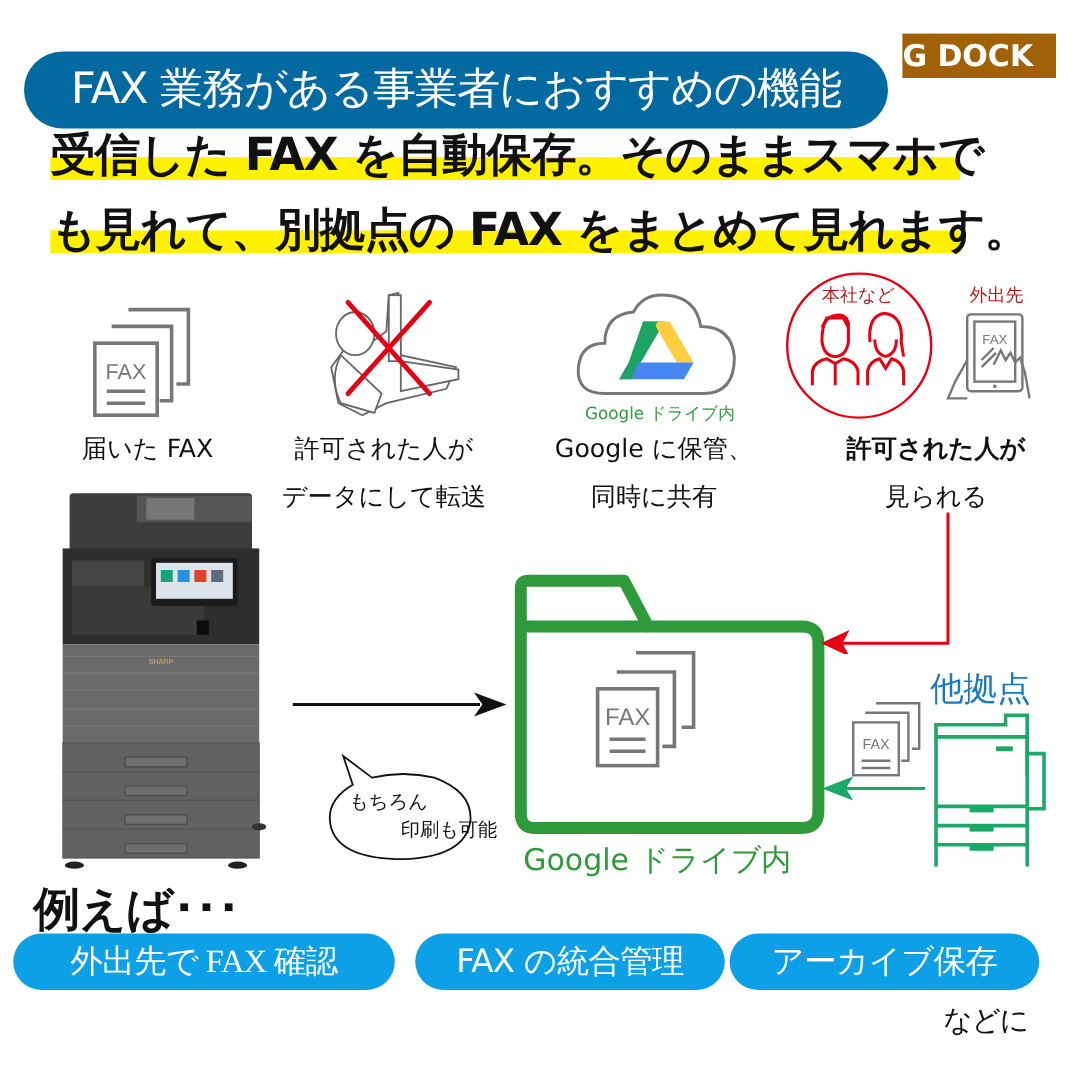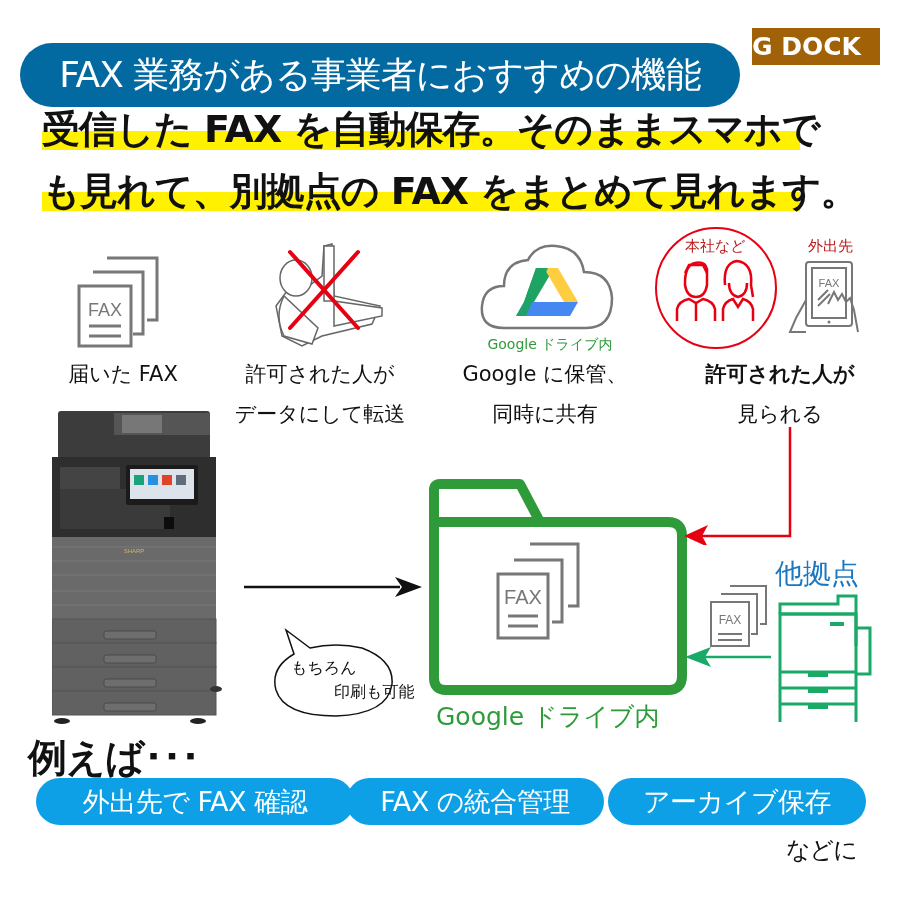--- a/index.html
+++ b/index.html
@@ -236,21 +236,21 @@
   <g fill="#1aaa68">
     <rect x="52" y="28" width="14" height="4"></rect>
     <rect x="30" y="78" width="20" height="5"></rect>
     <rect x="30" y="94" width="20" height="5"></rect>
     <rect x="30" y="110" width="20" height="5"></rect>
   </g>
 </svg>
 
 <div class="abs" style="left:28px;top:731px;font-size:39px;font-weight:bold;white-space:nowrap;letter-spacing:-1px;">例えば･･･</div>
 
-<div class="abs pill-blue" style="left:36px;width:318px;">
+<div class="abs pill-blue" style="left:11px;width:318px;font-family:Liberation Serif, serif;">
   <span>外出先で FAX 確認</span>
 </div>
 <div class="abs pill-blue" style="left:346px;width:258px;">
   <span>FAX の統合管理</span>
 </div>
 <div class="abs pill-blue" style="left:608px;width:258px;">
   <span>アーカイブ保存</span>
 </div>
 
 <div class="abs" style="left:786px;top:834px;font-size:24px;white-space:nowrap;letter-spacing:-1px;">などに</div>

